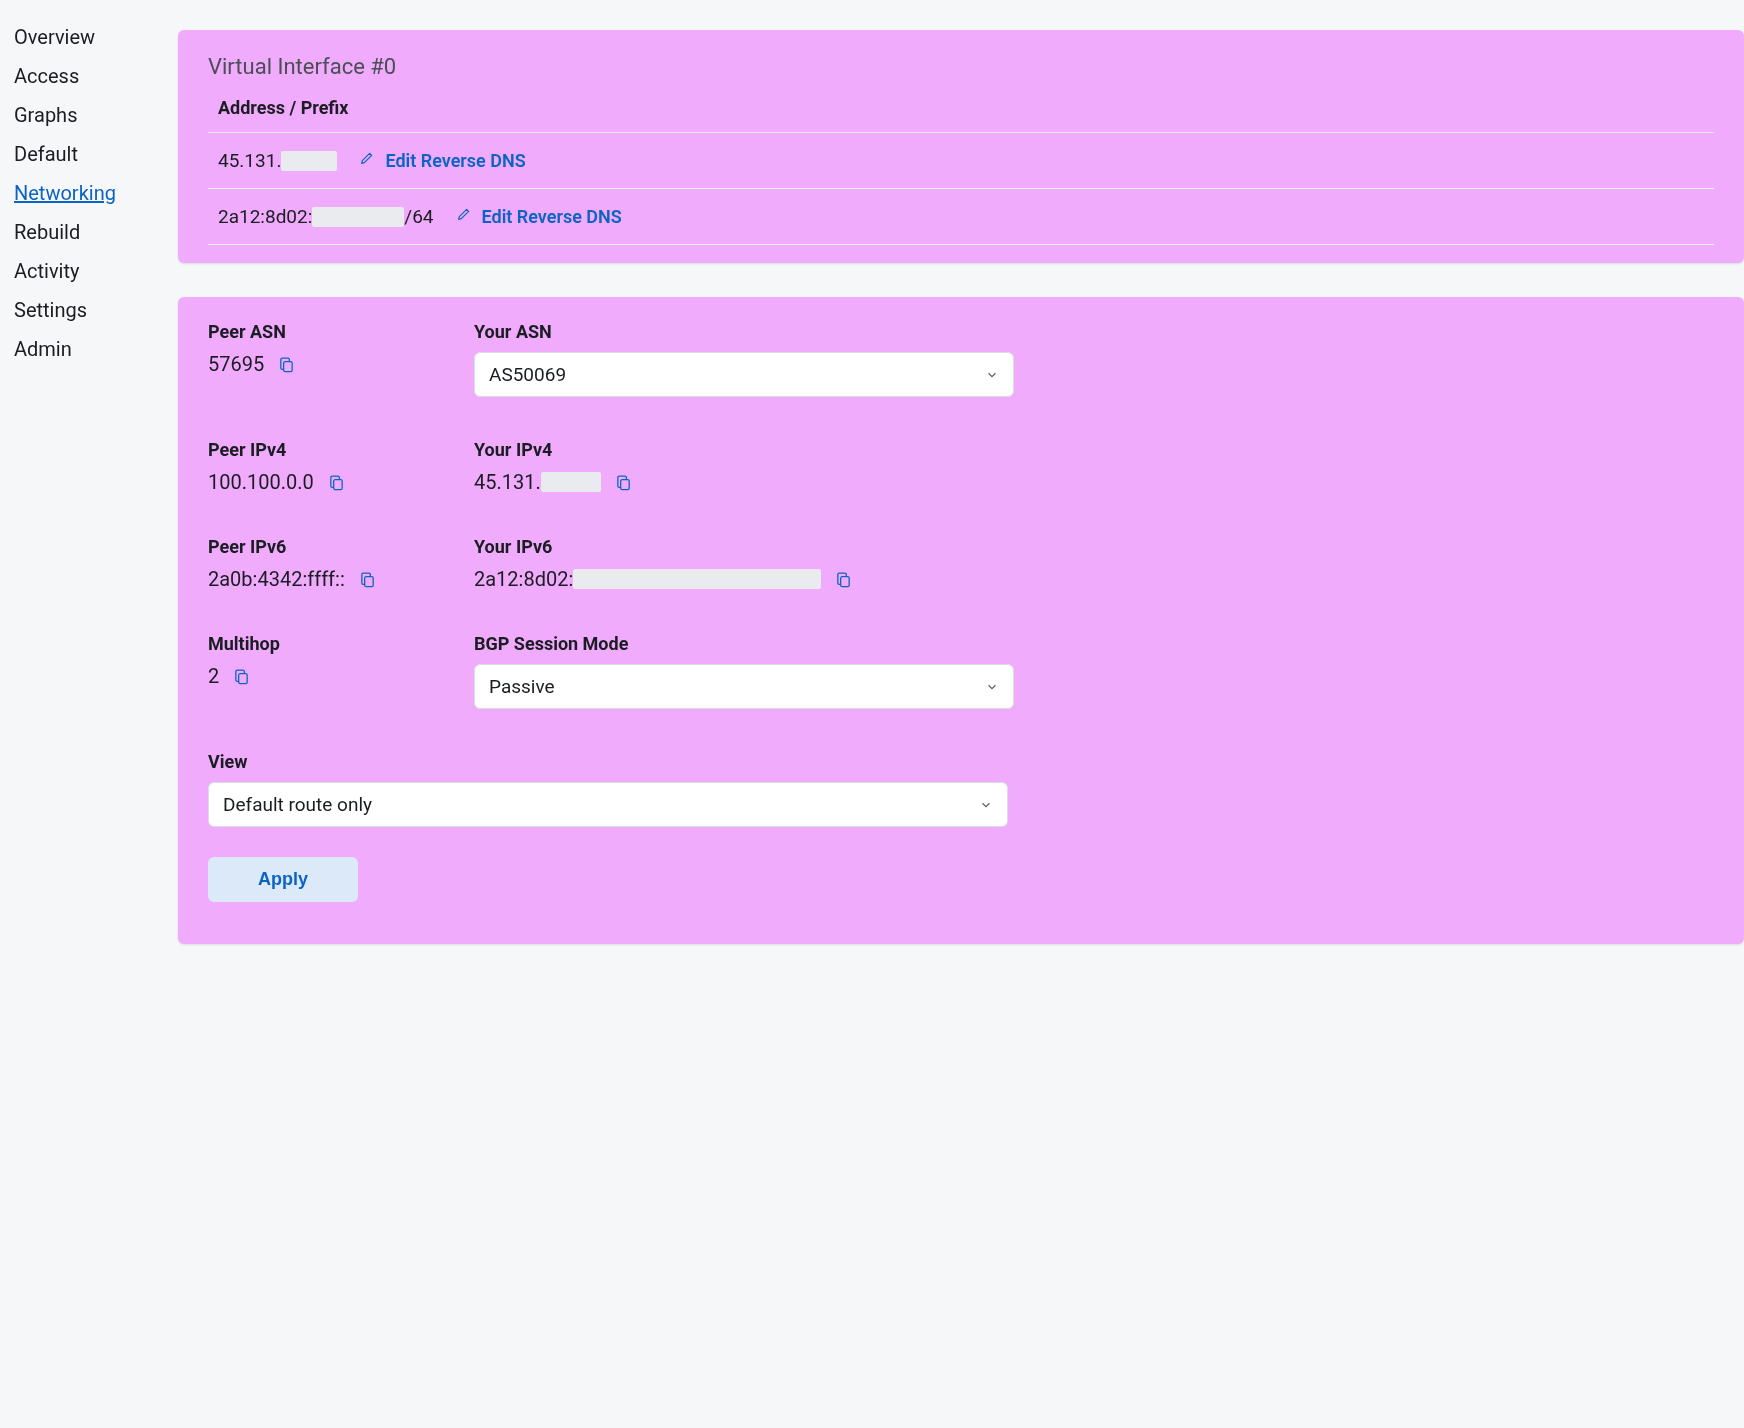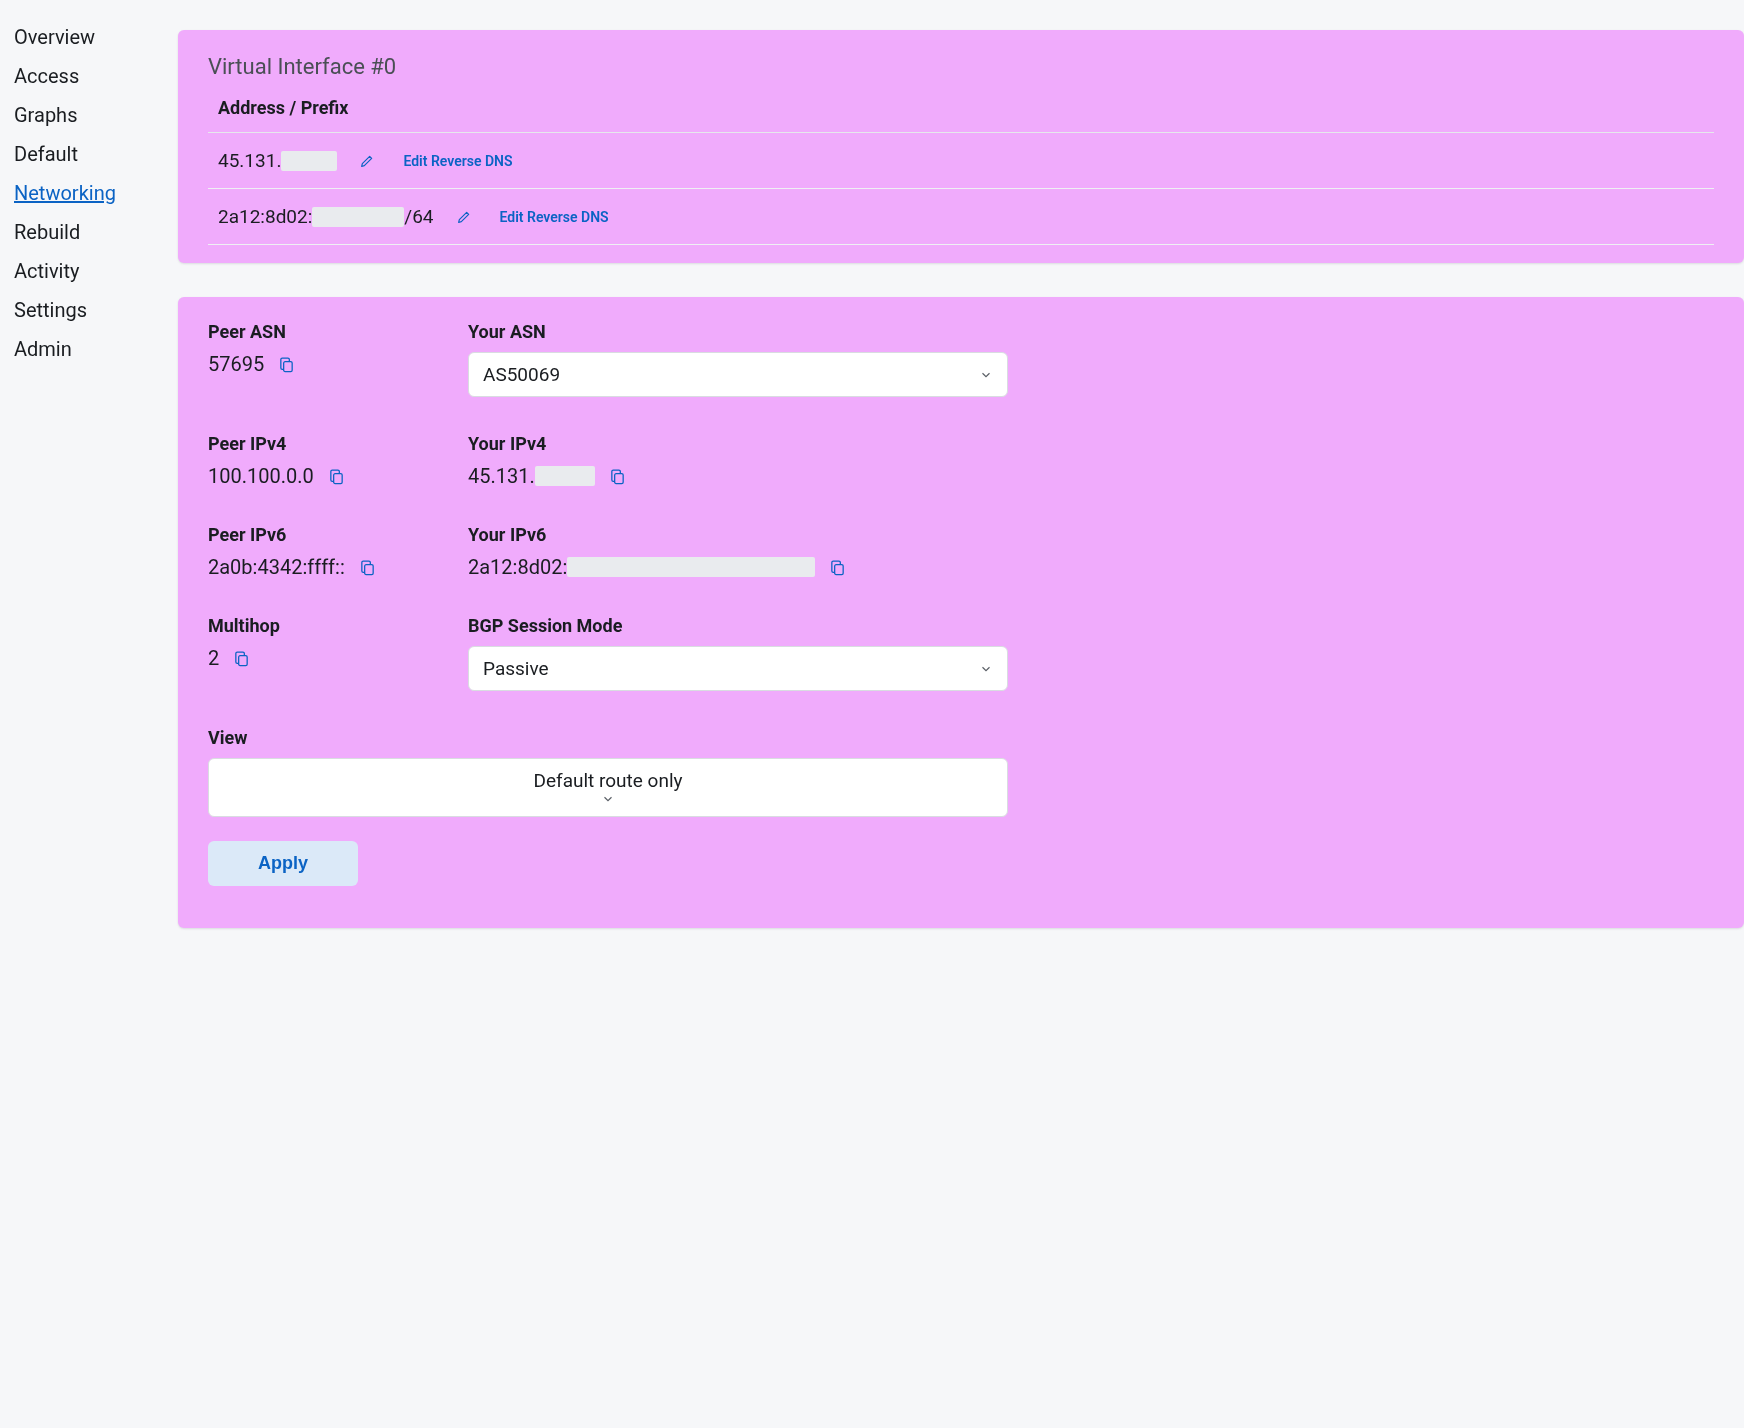--- a/index.html
+++ b/index.html
@@ -73,40 +73,41 @@
     border-radius: 2px;
   }
   .redact-sm  { width: 56px; }
   .redact-md  { width: 92px; }
   .redact-lg  { width: 60px; }
   .redact-xl  { width: 248px; }
   .edit-link {
     color: #0b63c4;
     font-weight: 600;
     display: inline-flex;
-    align-items: flex-end;
-    gap: 28px;
+    align-items: flex-start;
+    gap: 10px;
     margin-left: 22px;
     cursor: pointer;
-    font-size: 14px;
+    font-size: 18px;
   }
   .pencil {
     width: 16px;
     height: 16px;
     stroke: #0b63c4;
     fill: none;
     stroke-width: 1.8;
     stroke-linecap: round;
     stroke-linejoin: round;
   }
   .form-grid {
     display: grid;
     grid-template-columns: 260px 540px;
     column-gap: 0;
     row-gap: 0;
+    gap: 6px;
   }
   .form-cell { margin-bottom: 36px; }
   .field-label {
     font-weight: 700;
     font-size: 18px;
     margin-bottom: 10px;
   }
   .field-value {
     font-size: 20px;
     display: inline-flex;
@@ -128,21 +129,21 @@
     border: 1px solid #d9dce1;
     border-radius: 6px;
     padding: 10px 14px;
     font-size: 19px;
     display: flex;
     align-items: center;
     justify-content: space-between;
     cursor: pointer;
     background: #fff;
   }
-  .select-full { max-width: 800px; flex-direction: column; }
+  .select-full { max-width: 800px; }
   .chevron {
     width: 14px;
     height: 14px;
     stroke: #5a5f66;
     fill: none;
     stroke-width: 2;
   }
   .full-row { grid-column: 1 / span 2; margin-bottom: 24px; }
   .apply-btn {
     background: #dbe9f8;

